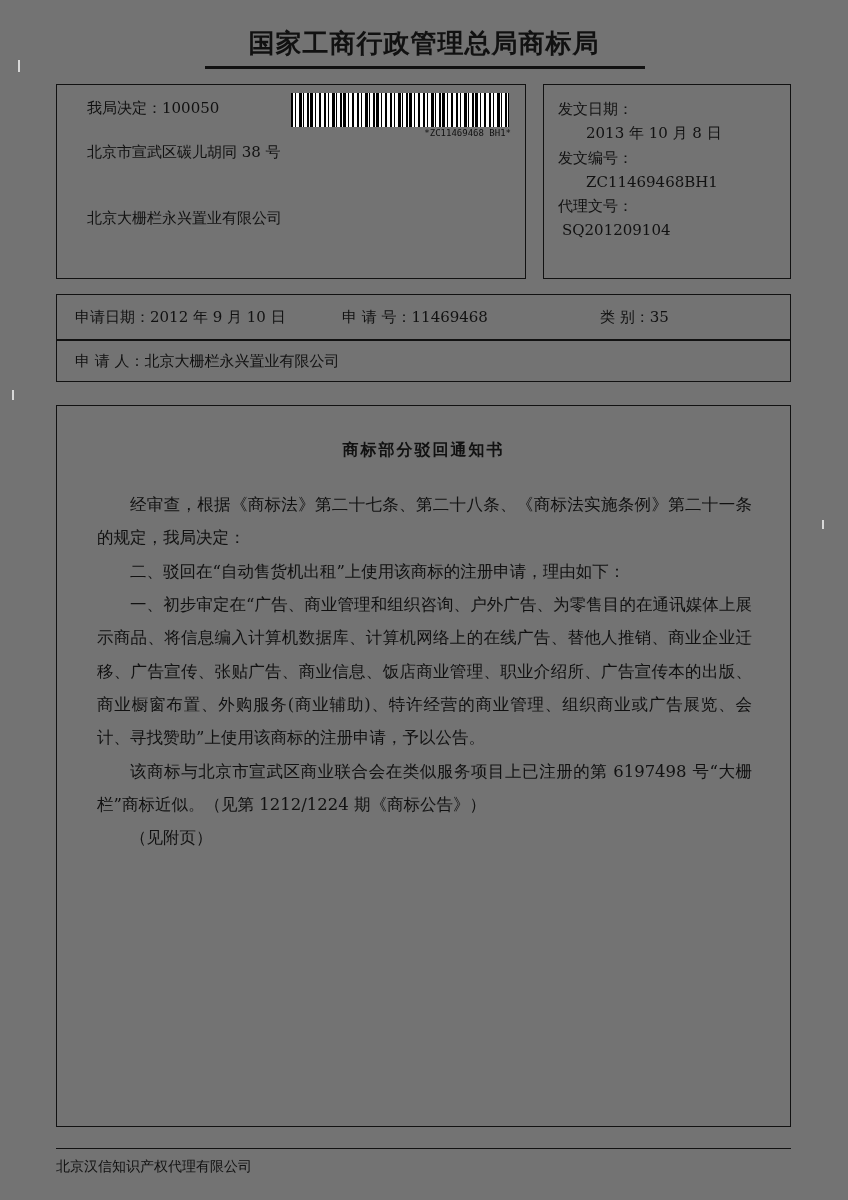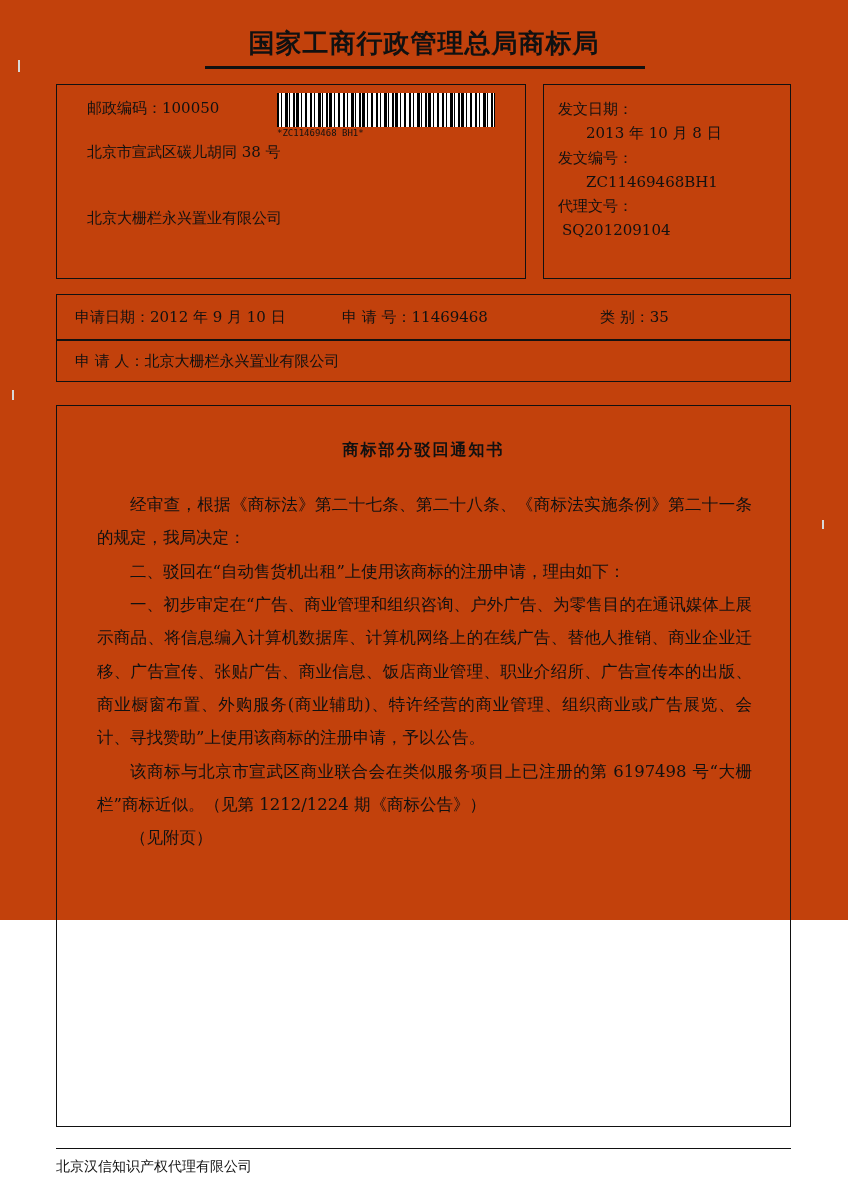--- a/index.html
+++ b/index.html
@@ -12,22 +12,22 @@
     height: 1200px;
     position: relative;
     font-family: "DejaVu Serif", "Liberation Serif", serif;
     color: #111;
     overflow: hidden;
   }
   .page {
     position: absolute;
     left: 0; top: 0;
     width: 848px;
-    height: 920px;
-    background: #c2410c;
+    height: 1200px;
+    background: #737373;
   }
 
   
   .doc-title {
     position: absolute;
     left: 0;
     top: 26px;
     width: 848px;
     text-align: center;
     font-size: 26px;
@@ -55,24 +55,24 @@
     box-sizing: border-box;
   }
   .zip-line {
     position: absolute;
     left: 30px;
     top: 14px;
     font-size: 15px;
   }
   .barcode-wrap {
     position: absolute;
-    left: 220px;
+    left: 234px;
     top: 8px;
     width: 220px;
-    text-align: left;
+    text-align: right;
   }
   .barcode {
     height: 34px;
     width: 218px;
     background-image:
       repeating-linear-gradient(90deg,
         #000 0px, #000 2px, #fff 2px, #fff 4px,
         #000 4px, #000 5px, #fff 5px, #fff 8px,
         #000 8px, #000 11px, #fff 11px, #fff 12px,
         #000 12px, #000 13px, #fff 13px, #fff 16px,
@@ -218,21 +218,21 @@
 
   <div class="scan-mark" style="left:18px; top:60px; width:2px; height:12px;"></div>
   <div class="scan-mark" style="left:12px; top:390px; width:2px; height:10px;"></div>
   <div class="scan-mark" style="left:822px; top:520px; width:2px; height:9px;"></div>
 
   <div class="doc-title">国家工商行政管理总局商标局</div>
   <div class="title-rule"></div>
 
   <div class="addr-box">
     <div class="zip-line">
-      <span>邮政编码：</span><span>100050</span>
+      <span>我局决定：</span><span>100050</span>
     </div>
     <div class="barcode-wrap">
       <div class="barcode"></div>
       <div class="barcode-num">*ZC11469468 BH1*</div>
     </div>
     <div class="addr-line-1">北京市宣武区碳儿胡同 38 号</div>
     <div class="addr-line-2">北京大栅栏永兴置业有限公司</div>
   </div>
 
   <div class="meta-box">

